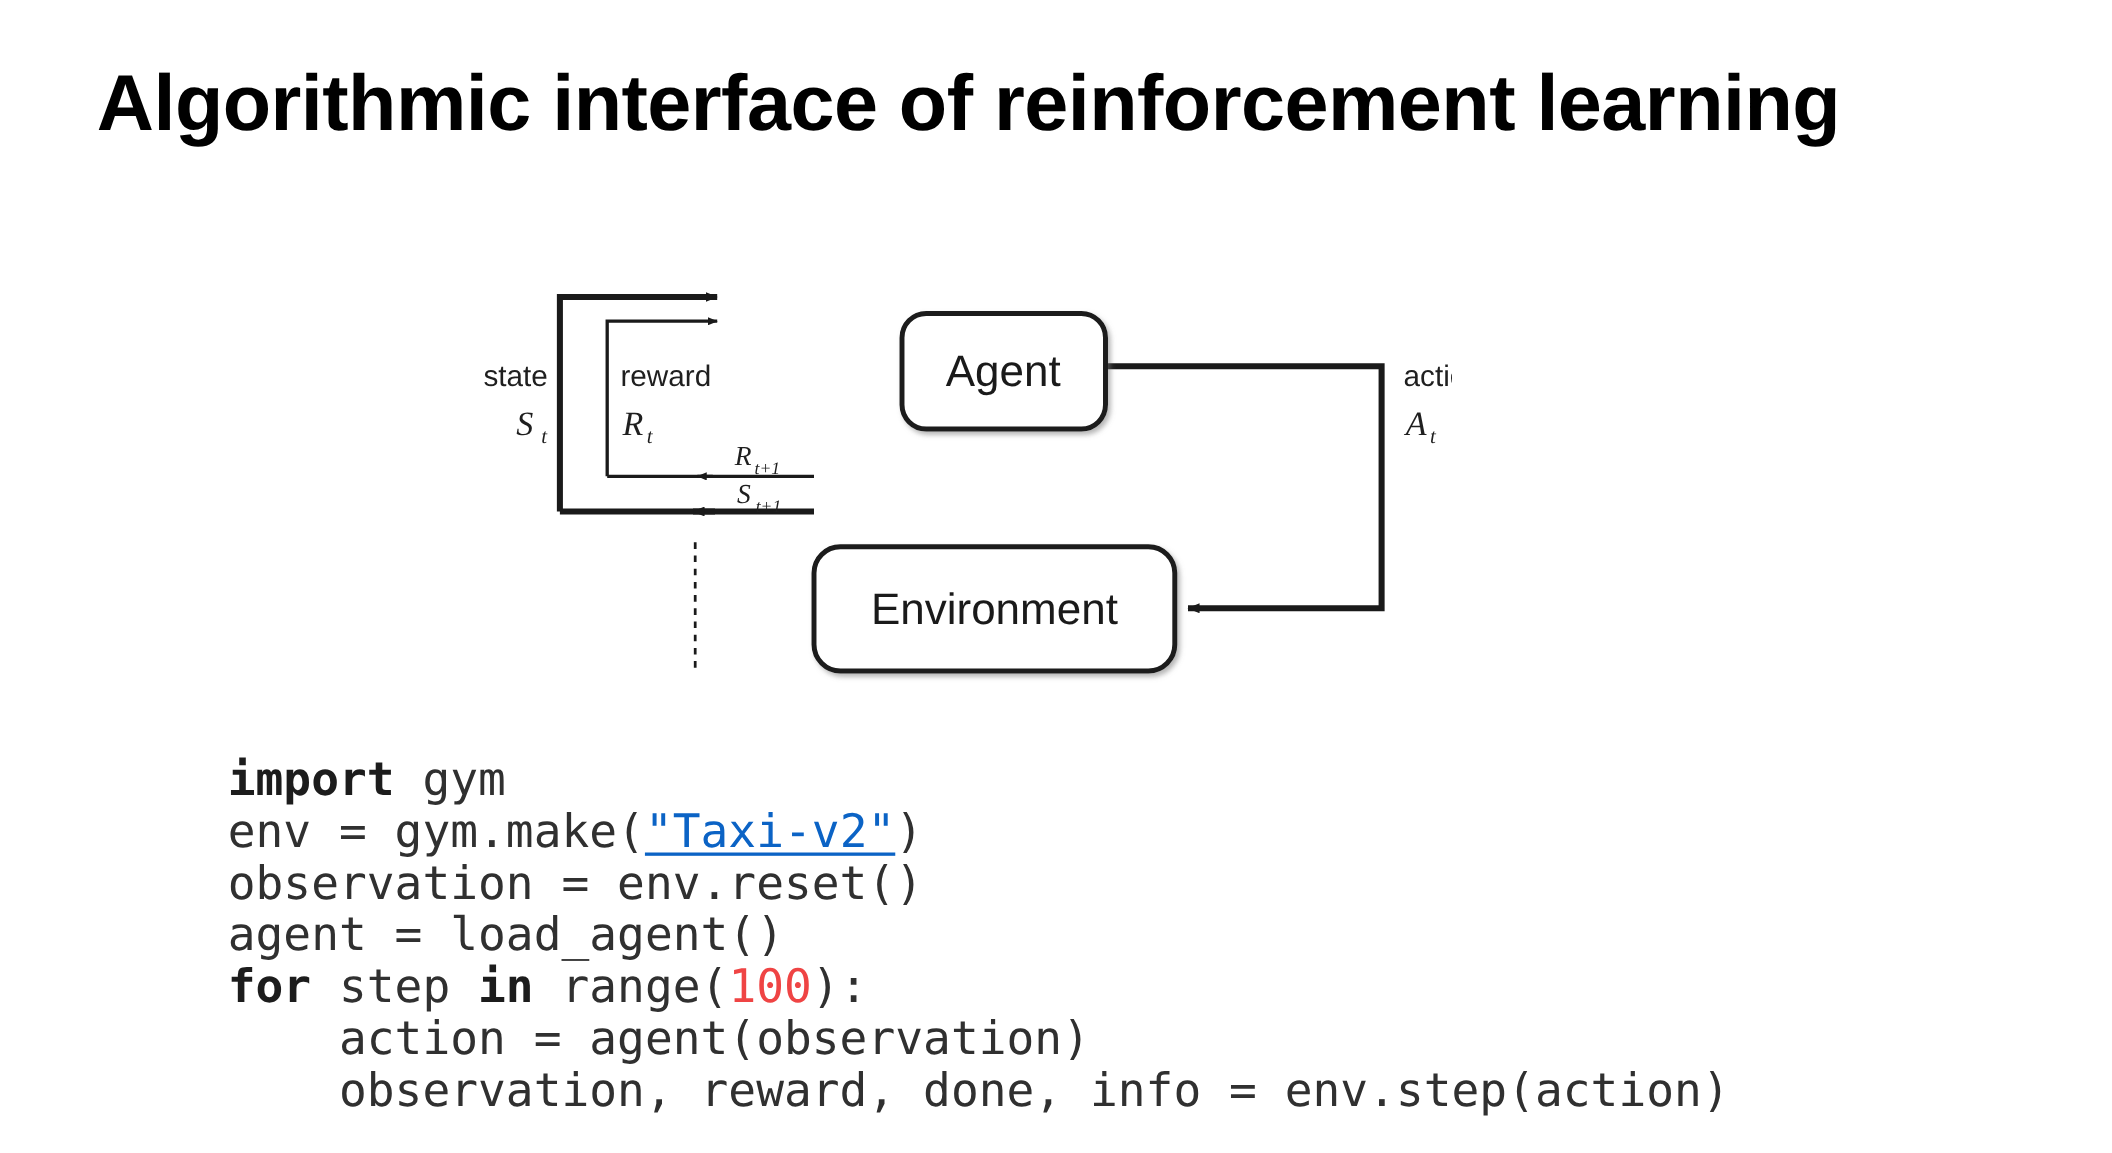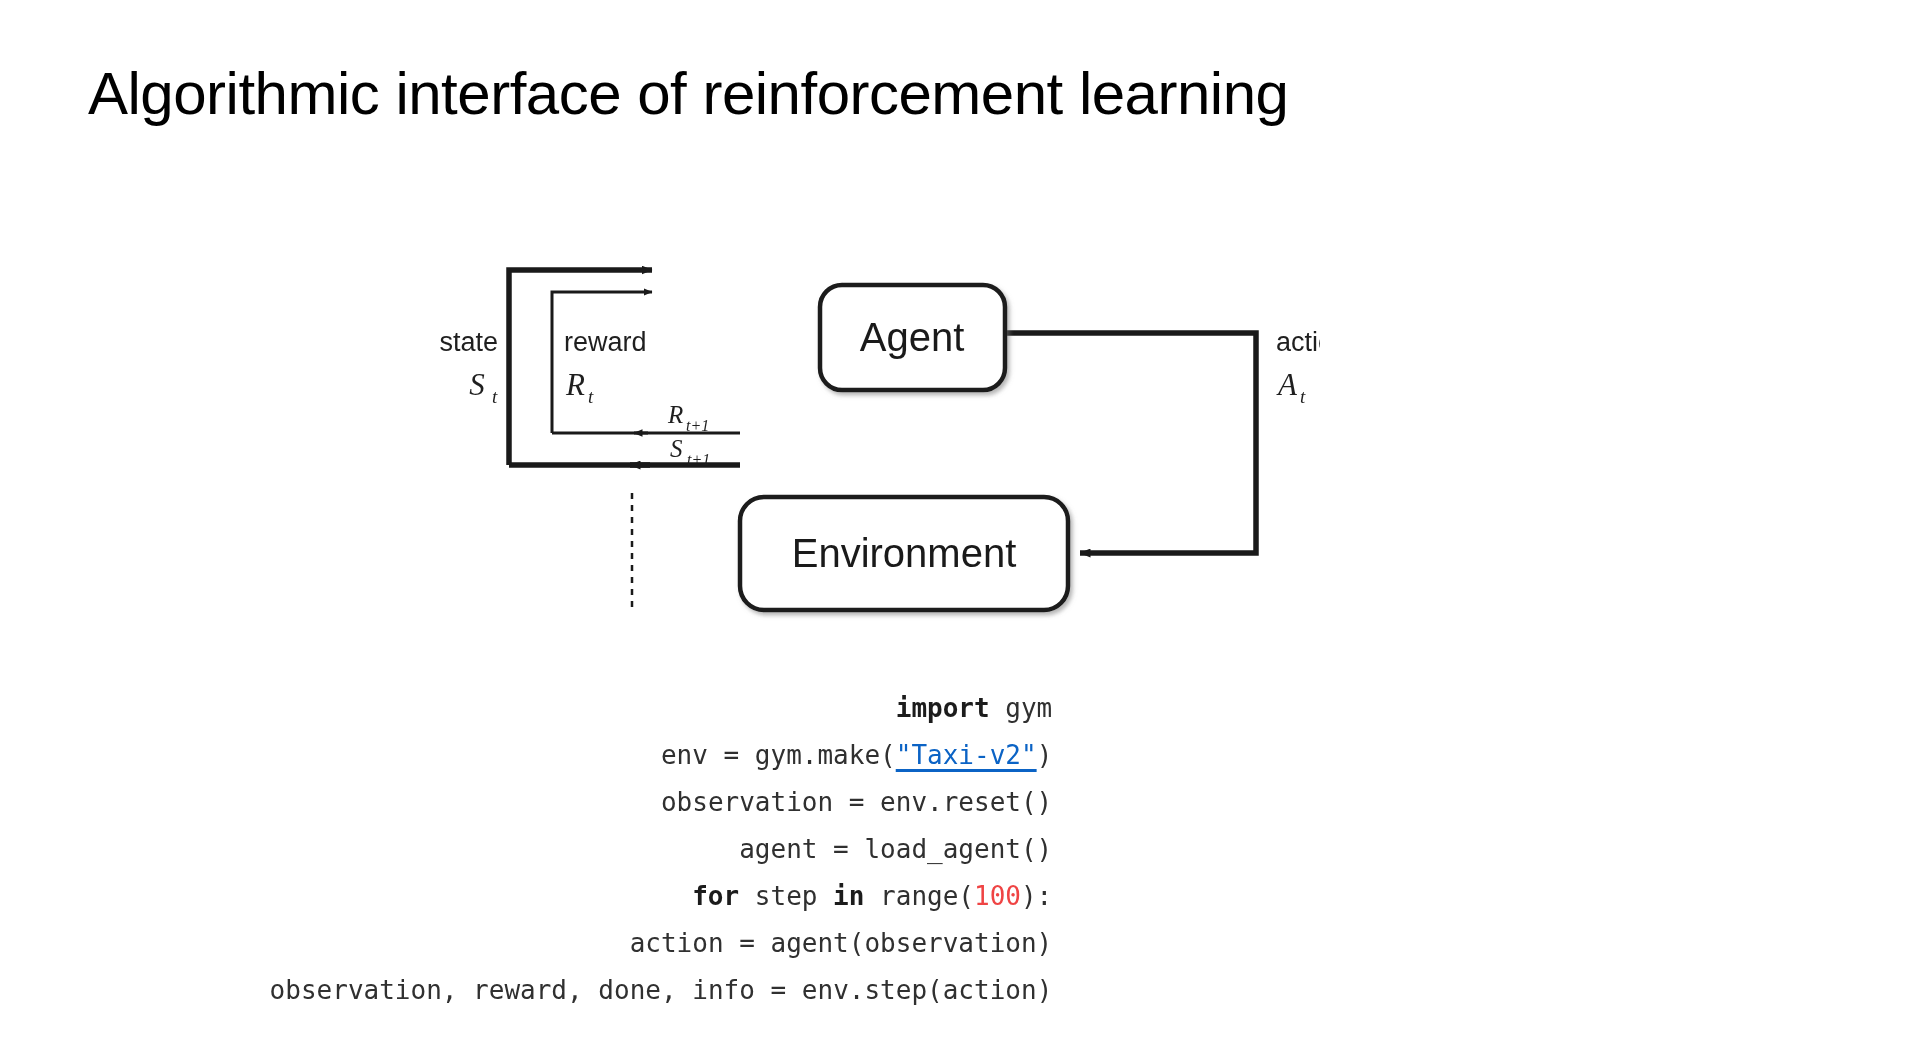--- a/index.html
+++ b/index.html
@@ -16,23 +16,23 @@
     font-family: "Liberation Sans", sans-serif;
   }
 
   
   #slide-title {
     position: absolute;
     left: 88px;
     top: 42px;
     width: 1790px;
     font-family: "Liberation Sans", sans-serif;
-    font-size: 60px;
+    font-size: 72px;
     line-height: 104px;
-    font-weight: 400;
+    font-weight: 700;
     color: #000000;
     letter-spacing: -0.5px;
     white-space: nowrap;
   }
 
   
   #rl-diagram {
     position: absolute;
     left: 380px;
     top: 215px;
@@ -78,25 +78,24 @@
     font-size: 16px;
     fill: #1f1f1f;
   }
 
   
   #code-block {
     position: absolute;
     left: 207px;
     top: 685px;
     font-family: "DejaVu Sans Mono", "Liberation Mono", monospace;
-    font-size: 26px;
+    font-size: 42px;
     line-height: 47px;
     color: #303030;
     white-space: pre;
-    text-align: right;
   }
   .code-line { white-space: pre; }
   .kw { font-weight: bold; color: #1c1c1c; }
   .num { color: #ef4444; }
   .lnk {
     color: #0b63c5;
     text-decoration: underline;
     text-decoration-thickness: 3px;
     text-underline-offset: 5px;
     cursor: pointer;

